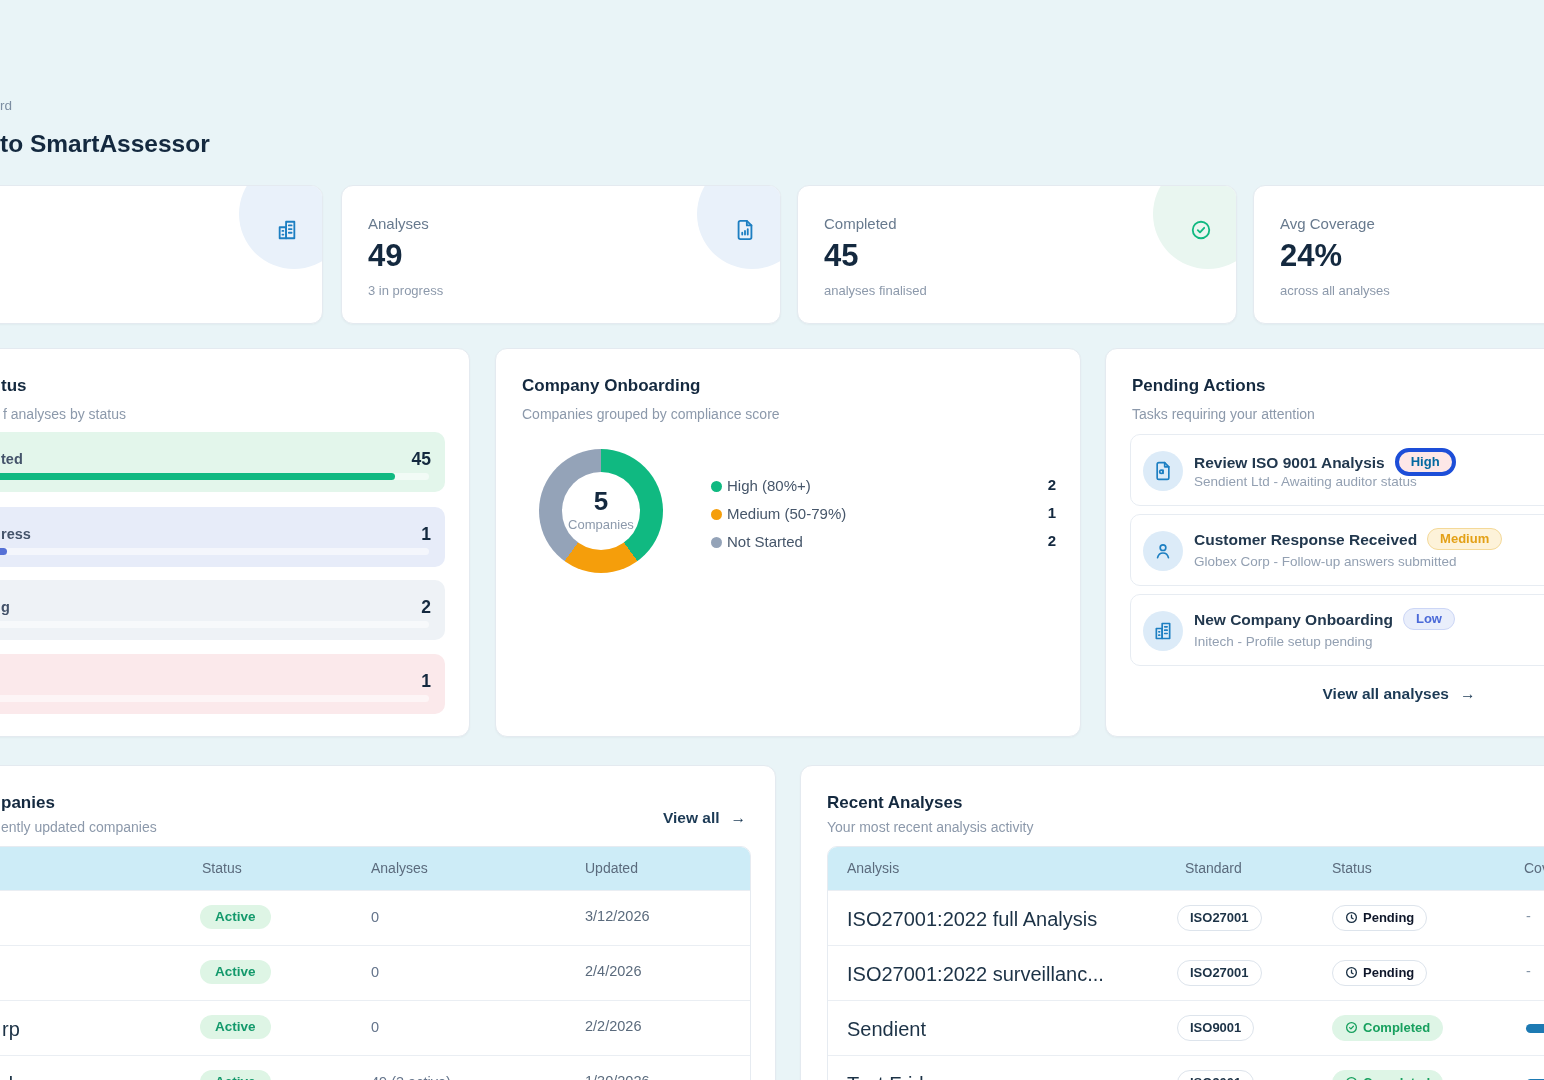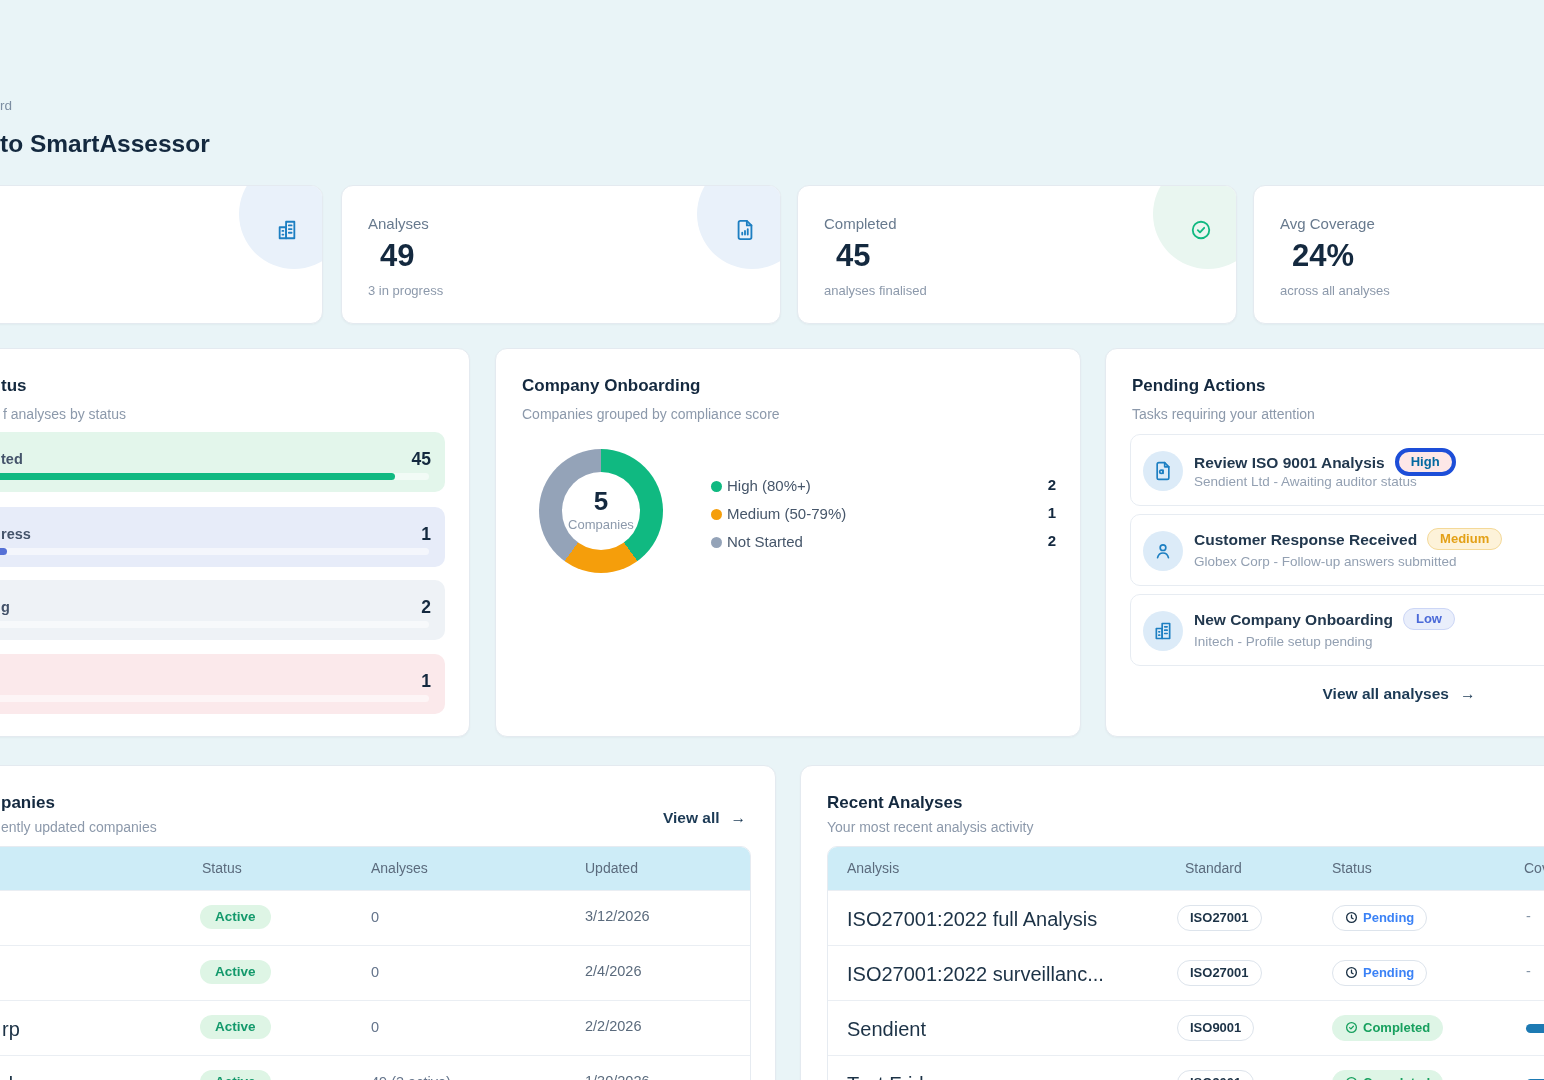--- a/index.html
+++ b/index.html
@@ -18,21 +18,21 @@
 
   .card { position:absolute; background:#ffffff; border:1px solid #e4eaf0; border-radius:12px;
           box-shadow:0 1px 2px rgba(20,40,60,.04); overflow:hidden; }
 
   
   .stat-circle { position:absolute; width:110px; height:110px; border-radius:50%; top:-27px; right:-27px; }
   .tint-blue  { background:#e9f1fa; }
   .tint-green { background:#e9f6f0; }
   .stat-icon { position:absolute; right:24px; top:33px; width:22px; height:22px; }
   .stat-label { position:absolute; left:26px; top:29px; font-size:15px; font-weight:500; color:#687a8e; }
-  .stat-value { position:absolute; left:26px; top:52px; font-size:31px; font-weight:800; color:#14293f;margin-left:12px; }
+  .stat-value { position:absolute; left:26px; top:52px; font-size:31px; font-weight:800; color:#14293f; }
   .stat-sub   { position:absolute; left:26px; top:97px; font-size:13px; color:#8c99ab; }
 
   .card-title { position:absolute; font-size:17px; font-weight:700; color:#14293f; }
   .card-sub   { position:absolute; font-size:14px; color:#8c99ab; }
 
   
   .srow { position:absolute; left:26px; width:578px; height:60px; border-radius:10px; }
   .srow-label { position:absolute; left:134px; top:19px; font-size:14.5px; font-weight:700; color:#44536a; }
   .srow-value { position:absolute; right:14px; top:17px; font-size:17.5px; font-weight:700; color:#14293f; }
   .srow-bar   { position:absolute; left:16px; right:16px; bottom:12px; height:7px; border-radius:6px;
@@ -79,21 +79,21 @@
   .trow { position:absolute; left:0; right:0; height:55px; border-top:1px solid #eaeef3; background:#fff; }
   .td-name { position:absolute; top:17px; font-size:20px; color:#1c3246; white-space:nowrap; }
   .pill-active { position:absolute; top:14px; padding:4px 15px 5px; border-radius:999px;
                  background:#def5e5; color:#13996b; font-size:13.5px; font-weight:700; }
   .td-num  { position:absolute; top:18px; font-size:14.5px; color:#64748b; white-space:nowrap; }
   .td-date { position:absolute; top:17px; font-size:14.5px; color:#5b6b7d; white-space:nowrap; }
   .pill-std { position:absolute; top:14px; padding:4px 12px 5px; border-radius:999px; background:#fff;
               border:1px solid #dde4ec; color:#1c3246; font-size:13px; font-weight:700; }
   .pill-status { position:absolute; top:14px; padding:4px 12px 5px; border-radius:999px;
                  font-size:13px; font-weight:700; white-space:nowrap; }
-  .pill-status.pending   { background:#fff; border:1px solid #dde4ec; color:#3b82f6; }
+  .pill-status.pending   { background:#fff; border:1px solid #dde4ec; color:#0f172a; }
   .pill-status.completed { background:#def5e6; border:1px solid #def5e6; color:#17a05e; }
   .pill-status svg { vertical-align:-2px; margin-right:5px; }
   .td-dash { position:absolute; top:17px; font-size:14.5px; color:#8494a6; }
   .cov-bar { position:absolute; top:23px; width:42px; height:9px; border-radius:5px; background:#1d7ab3; }
 </style>
 </head>
 <body>
 
 <div class="canvas">
 

